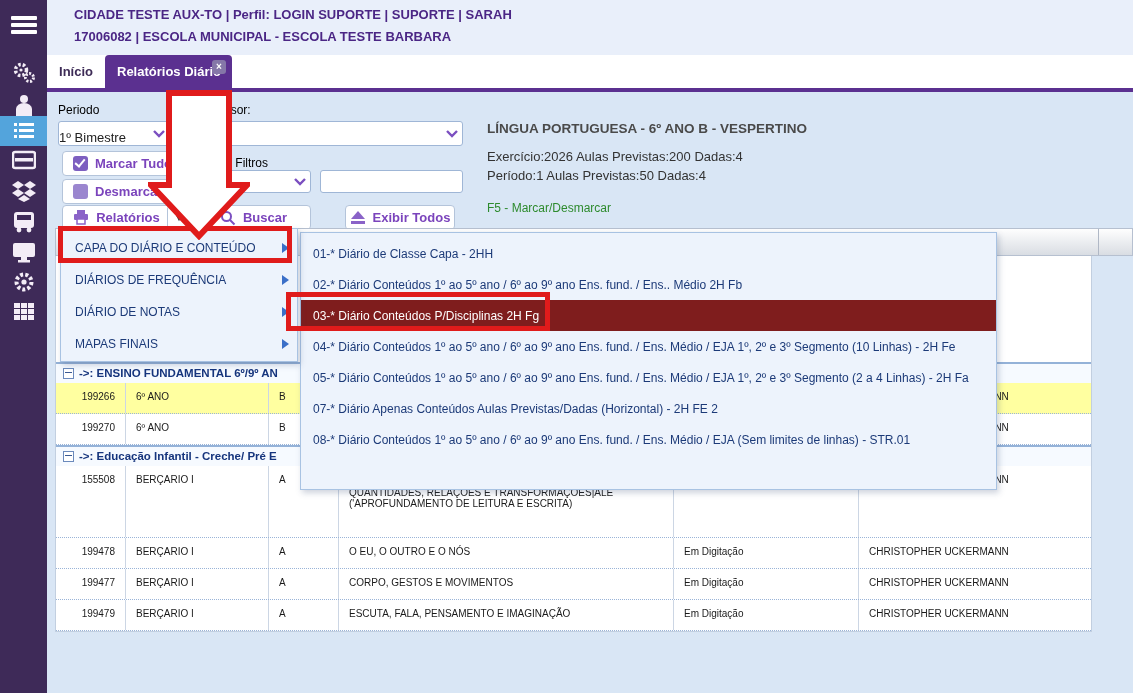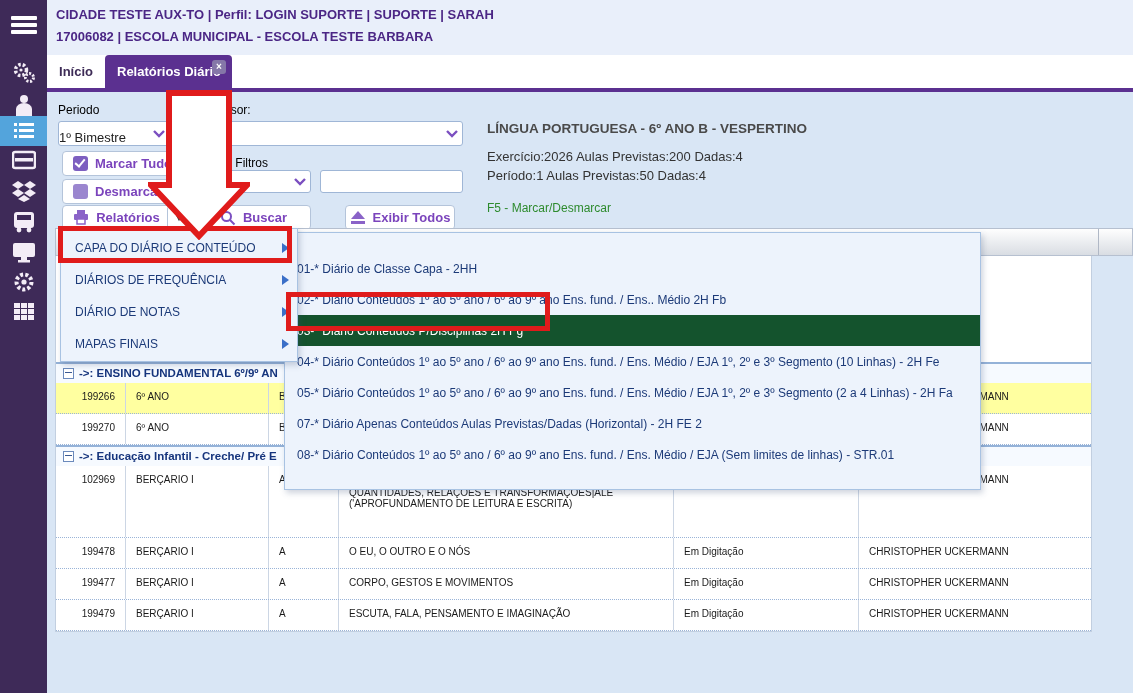--- a/index.html
+++ b/index.html
@@ -2,21 +2,21 @@
 <html><head>
 <meta charset="utf-8">
 <style>
   html,body{margin:0;padding:0;}
   body{width:1133px;height:693px;overflow:hidden;font-family:"Liberation Sans",sans-serif;background:#d9e6f5;}
   #page{position:absolute;left:0;top:0;width:1133px;height:693px;}
   .abs{position:absolute;}
 
   
   #topbar{left:47px;top:0;width:1086px;height:55px;background:#e9effa;}
-  .hline{position:absolute;left:9px;font-size:13px;font-weight:bold;color:#4b2685;white-space:nowrap;}
+  .hline{position:absolute;left:27px;font-size:13px;font-weight:bold;color:#4b2685;white-space:nowrap;}
   #hline1{top:7px;} #hline2{top:29px;}
 
   
   #sidebar{left:0;top:0;width:47px;height:693px;background:#3e2a58;}
   .sb-slot{position:absolute;left:0;width:47px;height:30px;display:flex;align-items:center;justify-content:center;}
   .sb-slot svg{display:block;}
   .sb-sel{background:#53a4dc;}
   #hamb{top:6px;height:38px;}
   .hbar{display:block;width:26px;height:4px;background:#fff;border-radius:1px;margin:3px 0;}
 
@@ -58,23 +58,23 @@
   .cell{border-right:1px solid #ccd6e4;padding:8px 8px 0 10px;font-size:10px;color:#1a1a1a;white-space:pre-line;overflow:hidden;box-sizing:border-box;}
   .c-id{text-align:right;padding-right:10px;}
   .c-teacher{border-right:none;}
   .trow.tall .c-subject{padding-top:21px;}
 
   
   .menu{background:#edf3fc;border:1px solid #a8c2e2;box-shadow:2px 3px 6px rgba(60,80,120,.25);box-sizing:border-box;}
   #ctxmenu{left:60px;top:228px;width:238px;height:134px;padding-top:3px;z-index:6;}
   .citem{height:32px;display:flex;align-items:center;padding:0 10px 0 14px;font-size:12px;color:#1c3a78;position:relative;}
   .citem .arr{position:absolute;right:8px;width:0;height:0;border-top:5px solid transparent;border-bottom:5px solid transparent;border-left:7px solid #3b6fc8;}
-  #submenu{left:284px;top:232px;width:697px;height:258px;padding-top:20px;z-index:5;}
+  #submenu{left:300px;top:232px;width:697px;height:258px;padding-top:5px;z-index:5;}
   .sitem{height:31px;display:flex;align-items:center;padding-left:12px;font-size:12px;color:#1c3a78;white-space:nowrap;overflow:hidden;}
-  .sitem.hl2{background:#14532d;color:#fff;}
+  .sitem.hl2{background:#7f1d1d;color:#fff;}
 
   
   .redbox{position:absolute;border:5px solid #e01b1b;box-sizing:border-box;z-index:10;background:transparent;}
   #redbox1{left:58px;top:226px;width:234px;height:37px;}
   #redbox2{left:286px;top:292px;width:264px;height:39px;}
   #redarrow{left:148px;top:90px;width:102px;height:150px;z-index:11;}
 
   .ic-purple{stroke:#7b4fc0;fill:none;stroke-width:2;}
 </style>
 </head>
@@ -271,21 +271,21 @@
         <div class="cell c-letter">B</div>
         <div class="cell c-subject"></div>
         <div class="cell c-status"></div>
         <div class="cell c-teacher">CHRISTOPHER UCKERMANN</div>
       </div>
       <div class="gband">
         <span class="collapse"></span>
         <span>-&gt;: Educação Infantil - Creche/ Pré E</span>
       </div>
       <div class="trow tall">
-        <div class="cell c-id">102969</div>
+        <div class="cell c-id">155508</div>
         <div class="cell c-class">BERÇARIO I</div>
         <div class="cell c-letter">A</div>
         <div class="cell c-subject">QUANTIDADES, RELAÇÕES E TRANSFORMAÇÕES|ALE
 ('APROFUNDAMENTO DE LEITURA E ESCRITA)</div>
         <div class="cell c-status"></div>
         <div class="cell c-teacher">CHRISTOPHER UCKERMANN</div>
       </div>
       <div class="trow">
         <div class="cell c-id">199478</div>
         <div class="cell c-class">BERÇARIO I</div>

